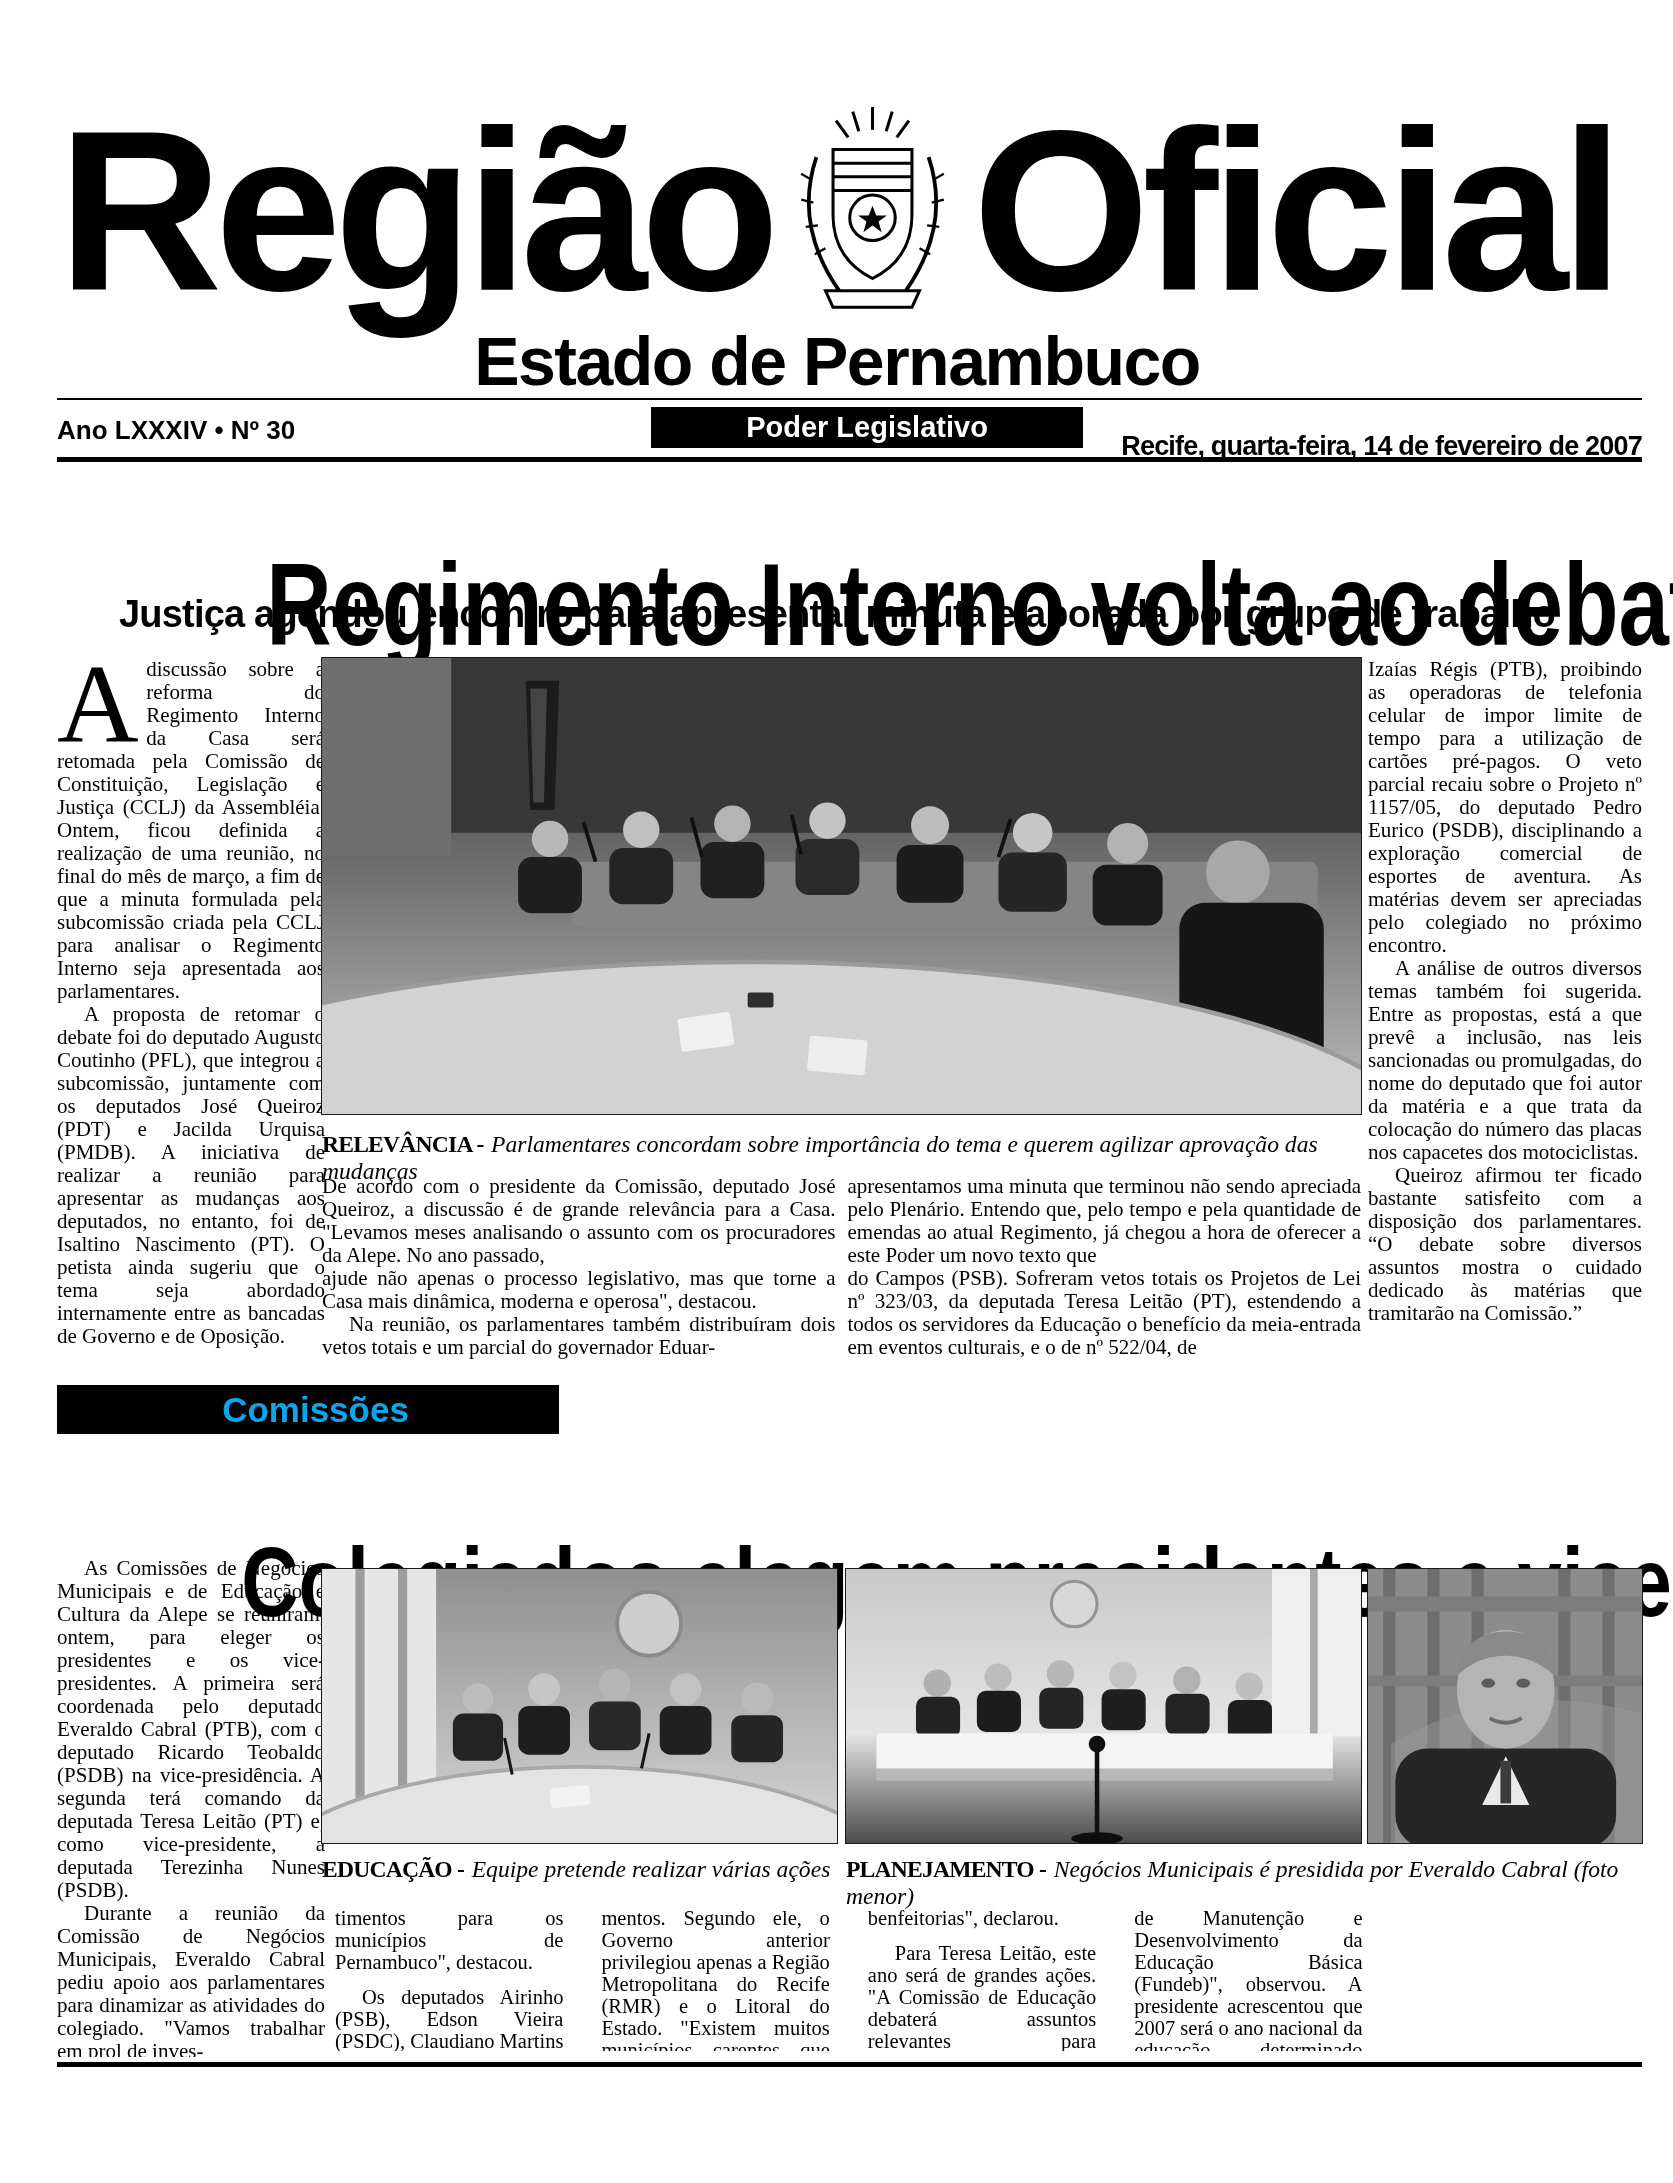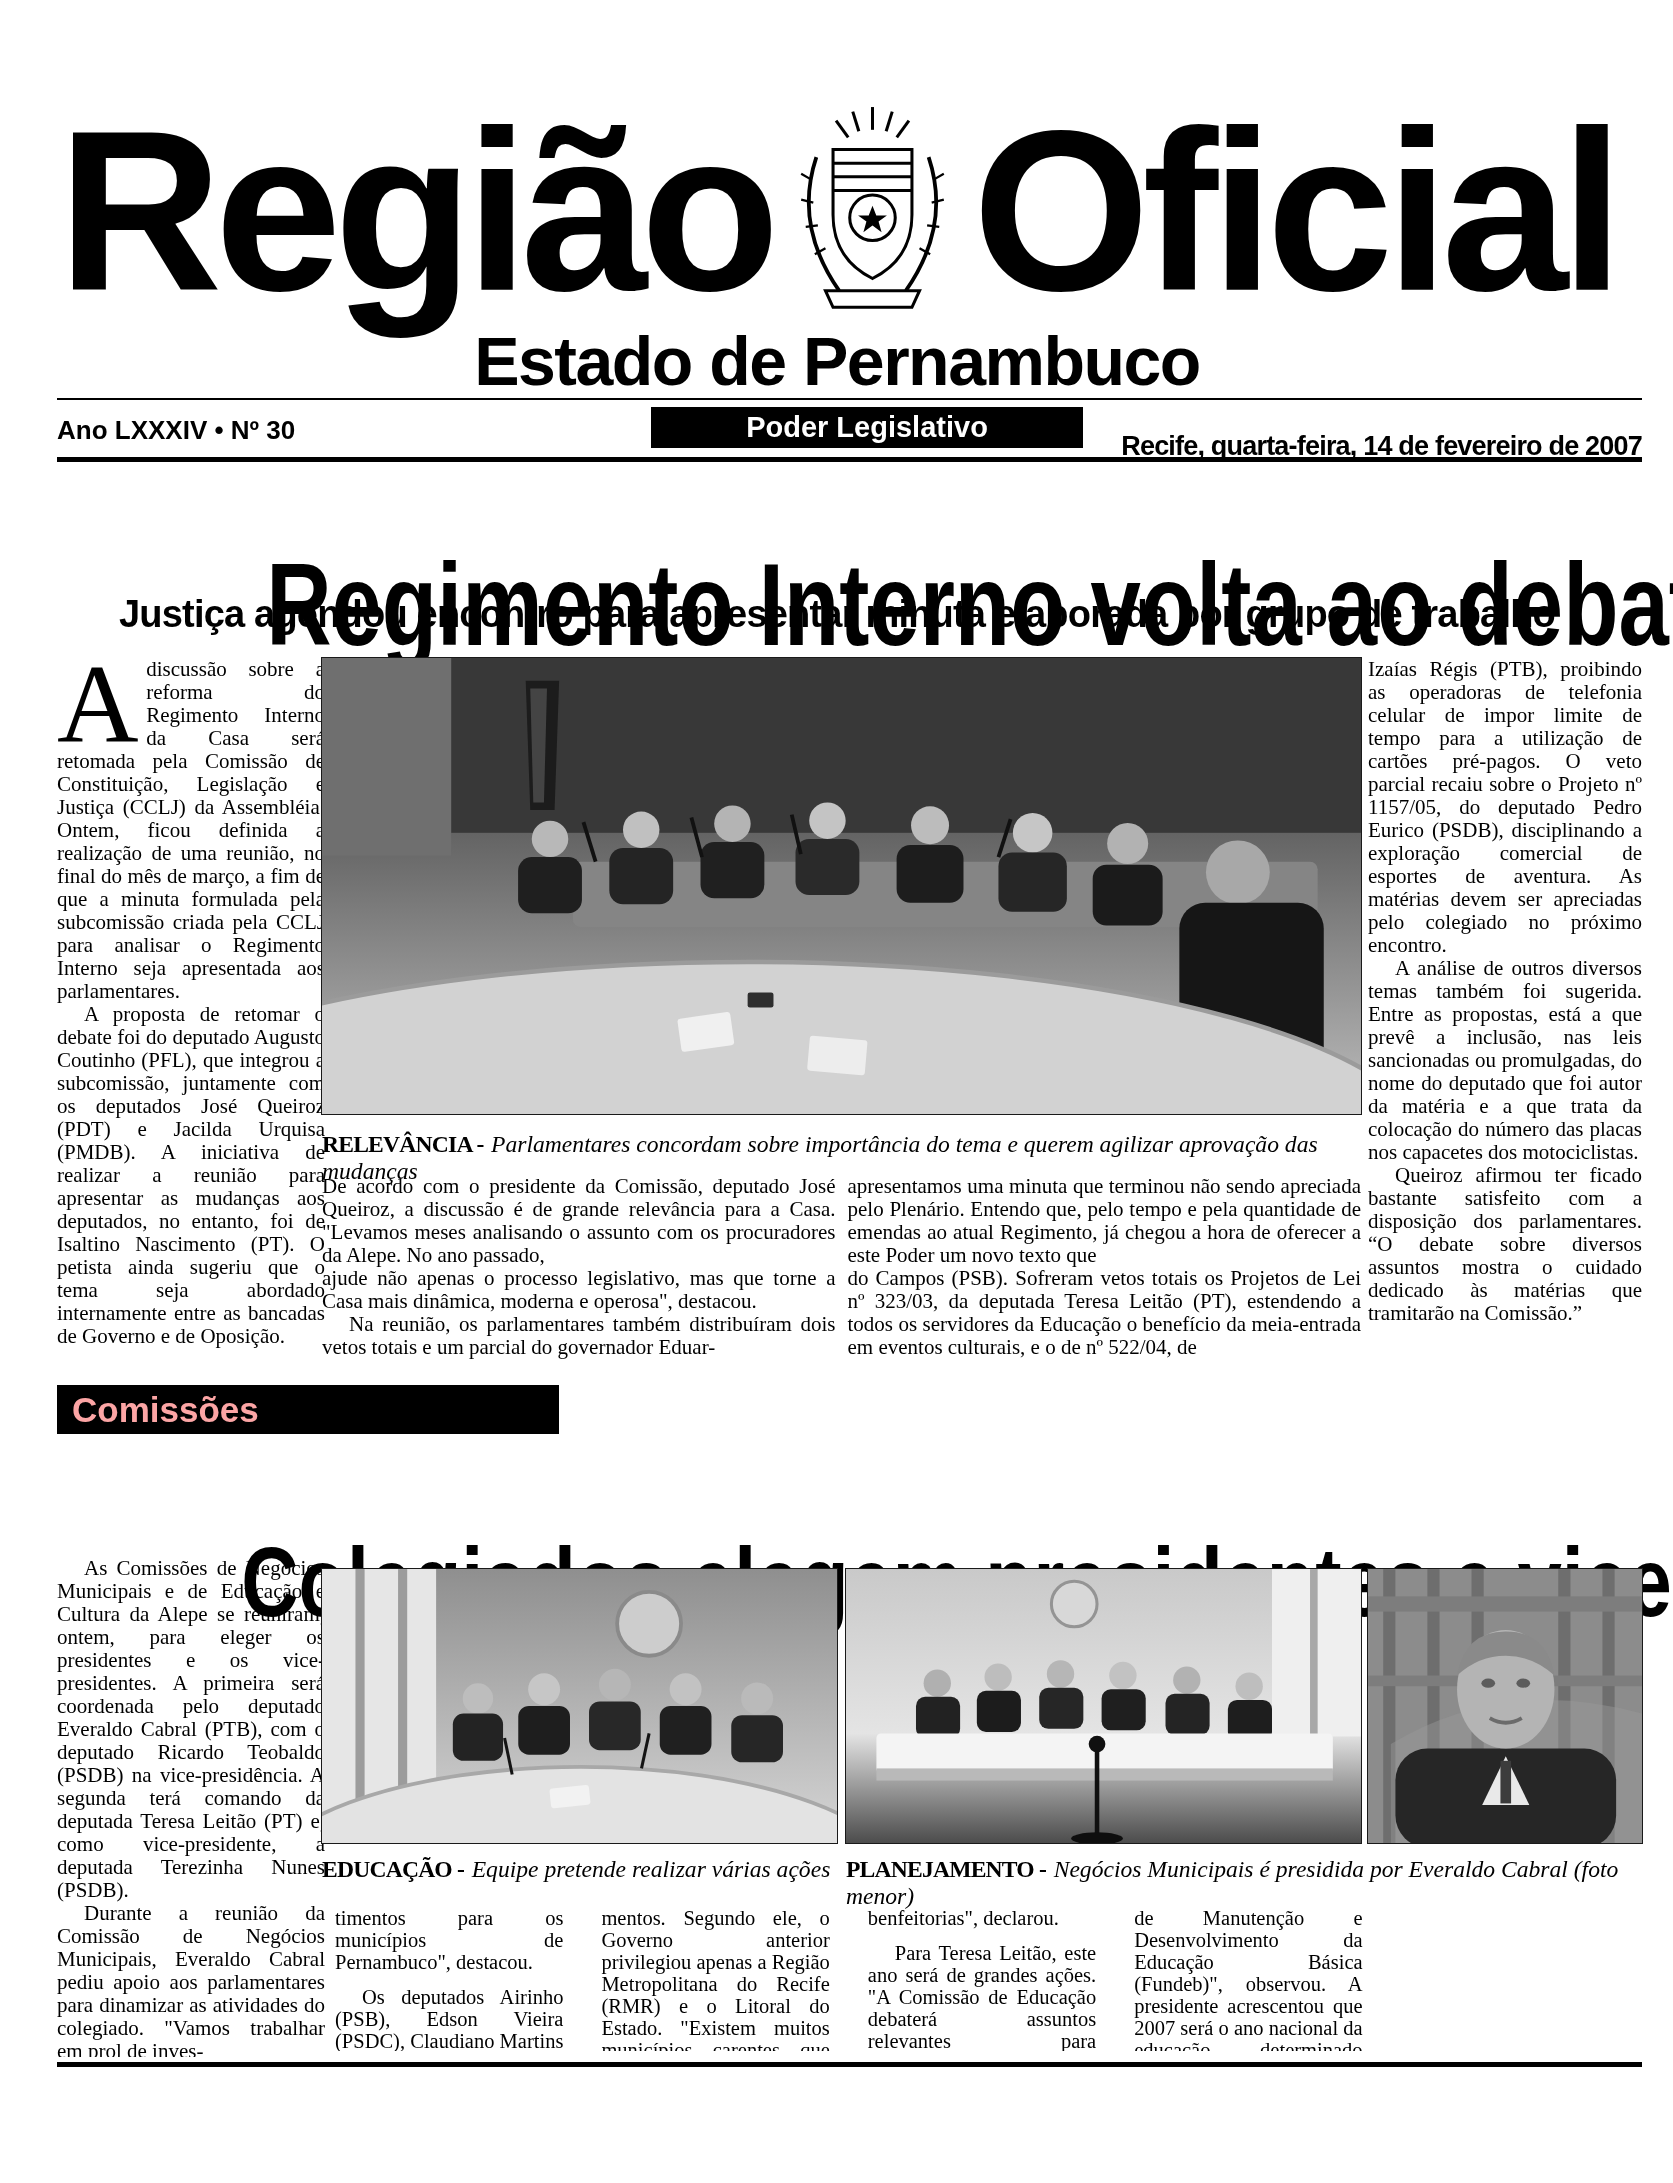--- a/index.html
+++ b/index.html
@@ -73,22 +73,22 @@
 
   .caption{position:absolute;font-size:23.6px;}
   .caption-main{top:1131px;left:322px;width:1039px;}
   .caption-a{top:1856px;left:322px;width:517px;}
   .caption-b{top:1856px;left:846px;width:796px;}
   .cap-label{font-family:"Liberation Serif",serif;font-weight:bold;letter-spacing:-0.8px;margin-right:7.6px;margin-top:15px;}
   .cap-text{font-style:italic;}
 
   
   .section-bar{position:absolute;top:1385px;left:57px;width:502px;height:49px;background:#000;
-               color:#fca5a5;display:flex;align-items:center;padding-left:15px;box-sizing:border-box;
-               font-family:"Liberation Sans",sans-serif;font-weight:bold;font-size:35px;}
+               color:#0ea5e9;display:flex;align-items:center;padding-left:15px;box-sizing:border-box;
+               font-family:"Liberation Sans",sans-serif;font-weight:bold;font-size:35px;justify-content:center;}
 </style>
 </head>
 <body>
 
 <div class="page">
 
   <div class="mast-row">
     <span class="mast-word">Região</span>
     <span class="mast-emblem">
       <svg viewBox="0 0 228 282" xmlns="http://www.w3.org/2000/svg">

